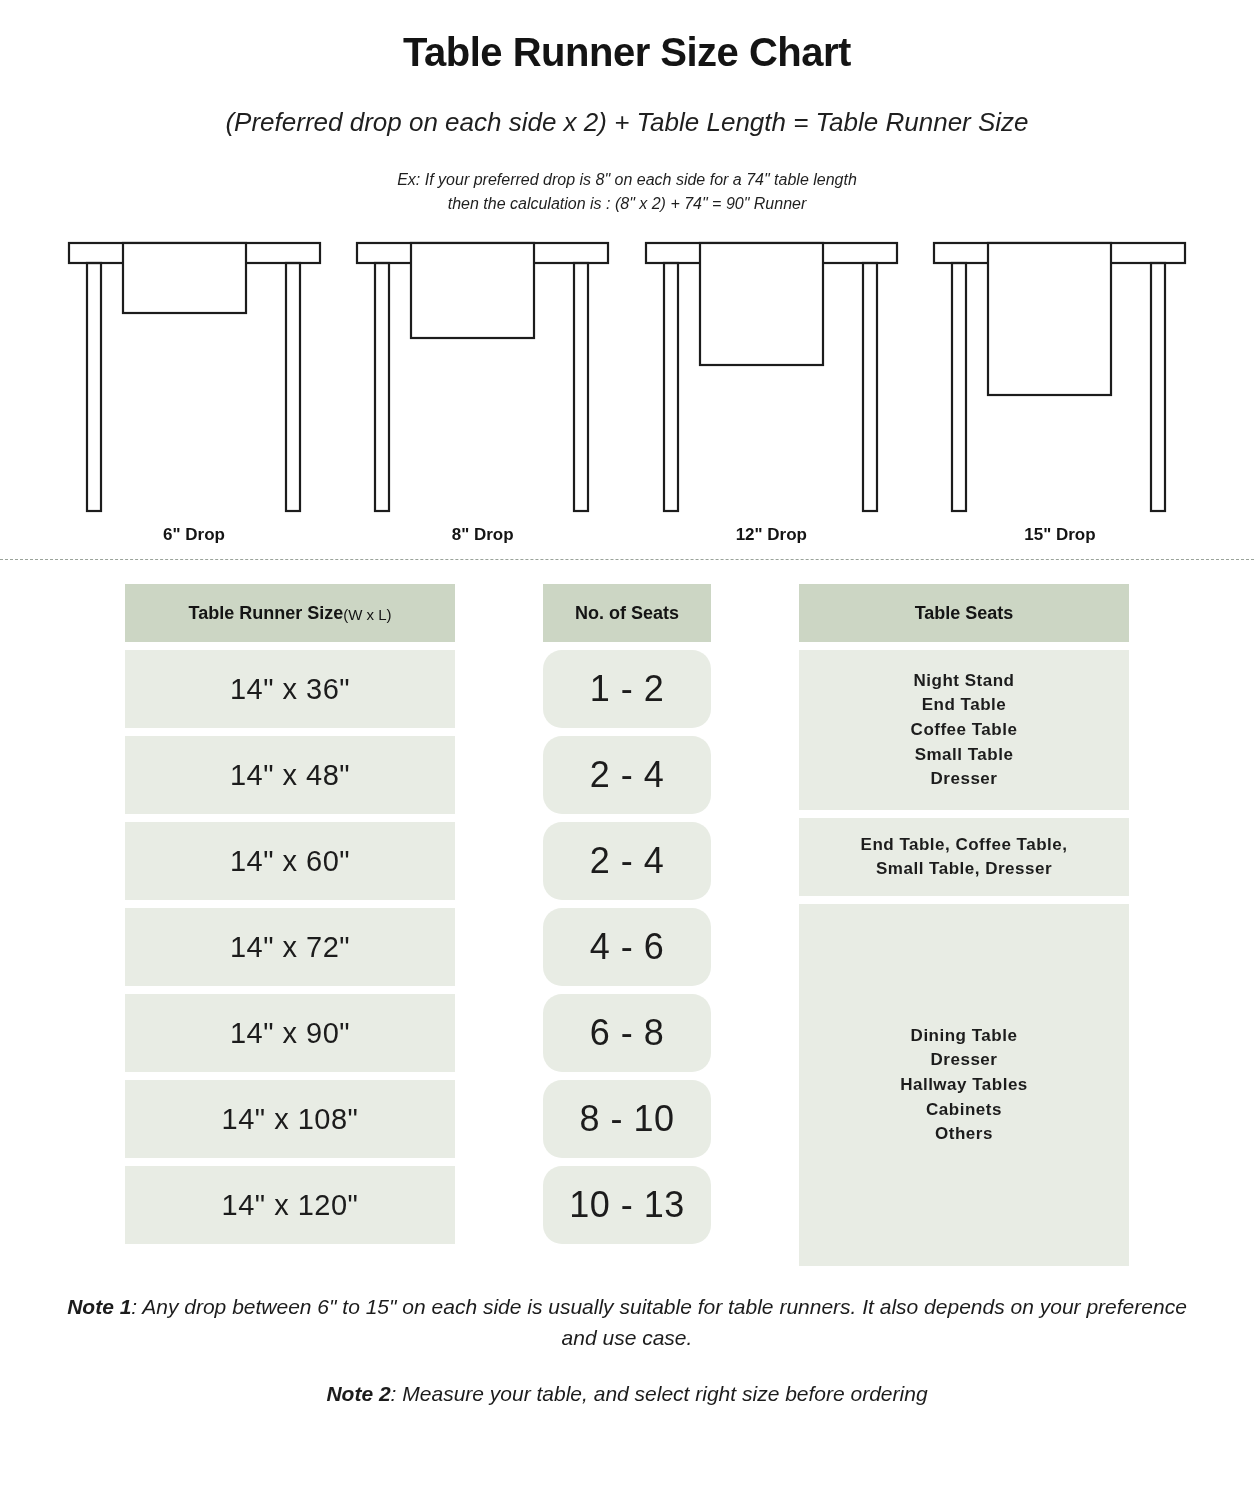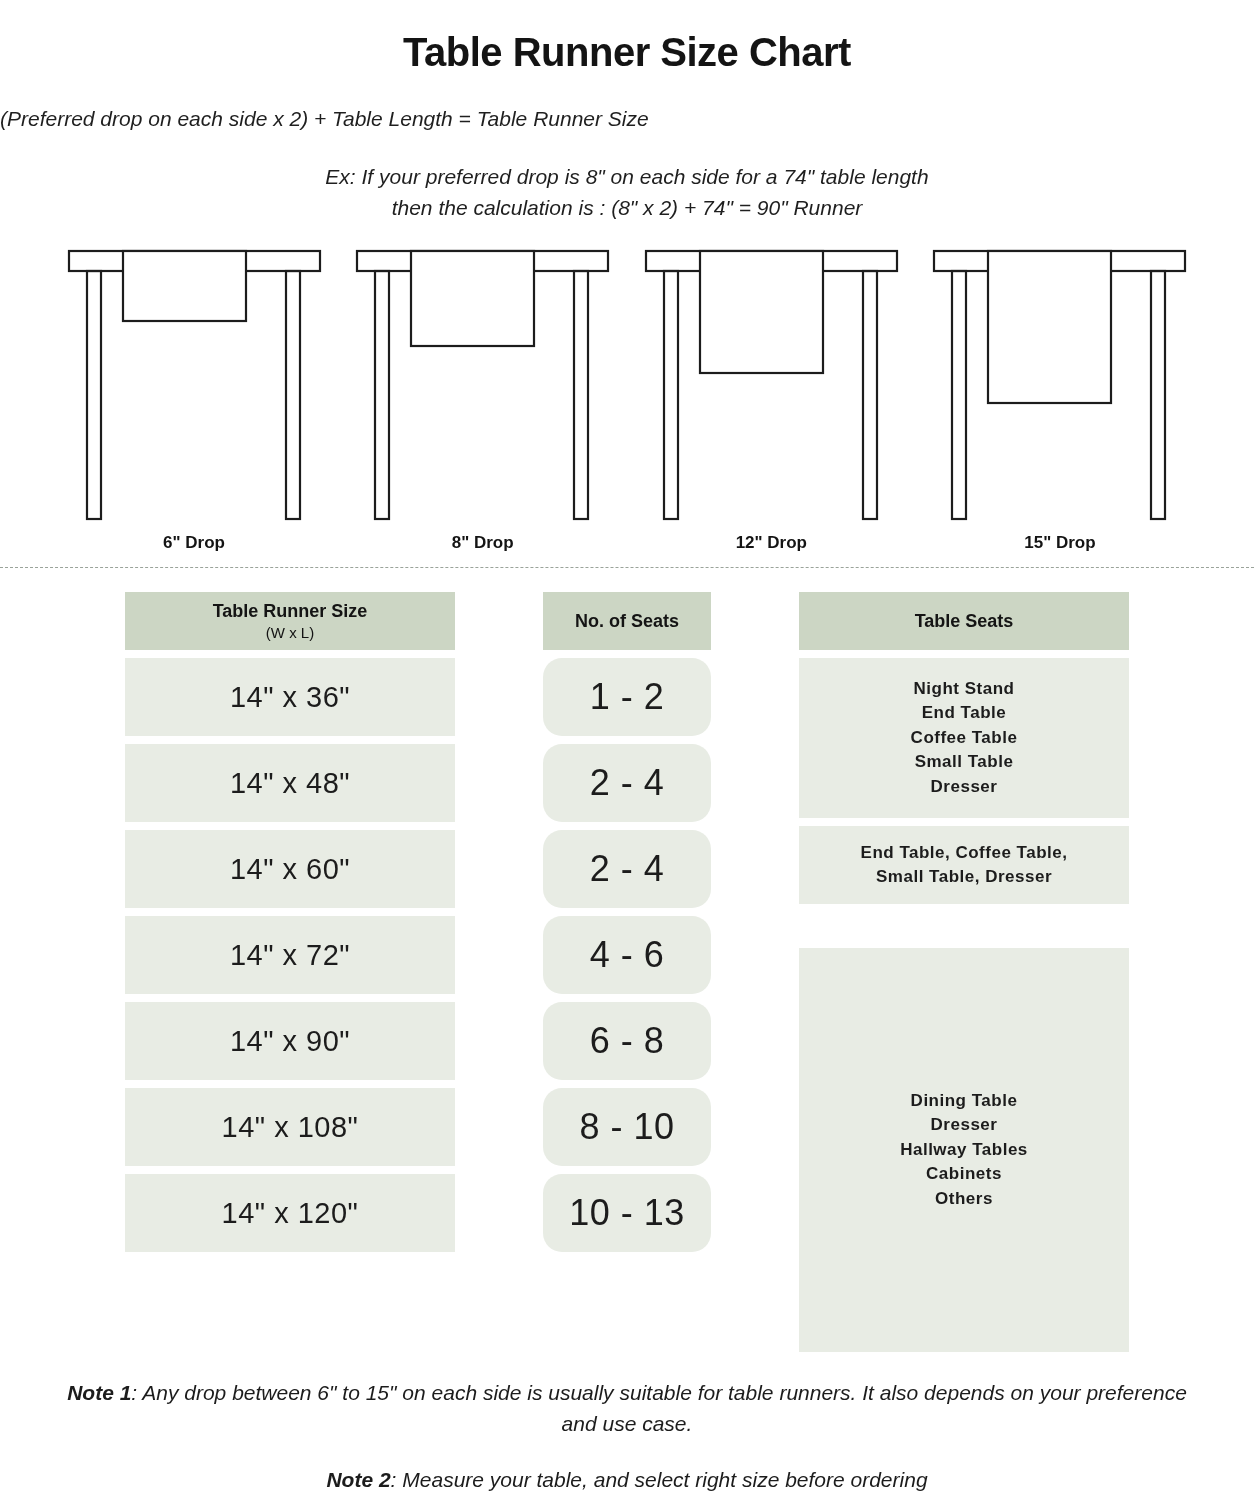--- a/index.html
+++ b/index.html
@@ -28,29 +28,30 @@
     font-size: 40px;
     font-weight: bold;
     letter-spacing: -0.5px;
     margin: 24px 0 0 0;
     padding-top: 6px;
     color: #141414;
   }
 
   
   .formula {
-    font-style: italic;
-    font-size: 21px;
+    text-align: center;
+    font-style: italic;
+    font-size: 26px;
     color: #1f1f1f;
     margin-top: 32px;
   }
   .example {
     text-align: center;
     font-style: italic;
-    font-size: 21px;
+    font-size: 16px;
     color: #1f1f1f;
     margin-top: 30px;
     line-height: 1.48;
   }
 
   
   .diagrams {
     display: flex;
     justify-content: space-between;
     align-items: flex-start;
@@ -98,21 +99,21 @@
   .col-seats { width: 168px; }
   .col-types { width: 330px; }
 
   .head {
     background: #ccd6c4;
     text-align: center;
     font-weight: bold;
     font-size: 18px;
     color: #141414;
     display: flex;
-    flex-direction: column;
+    flex-direction: row;
     align-items: center;
     justify-content: center;
     height: 58px;
     line-height: 1.15;
   }
   .head .sub {
     font-weight: normal;
     font-size: 15px;
     margin-top: 2px;
   }
@@ -134,21 +135,21 @@
   }
   .cell-types {
     font-size: 17px;
     font-weight: bold;
     line-height: 1.45;
     padding: 6px 10px;
     box-sizing: border-box;
   }
   .types-a { height: 160px; }
   .types-b { height: 78px; }
-  .types-c { height: 404px; margin-top: 36px; }
+  .types-c { height: 362px; }
 
   
   .notes {
     text-align: center;
     margin-top: 26px;
     padding: 0 50px;
   }
   .note {
     font-style: italic;
     font-size: 21px;

